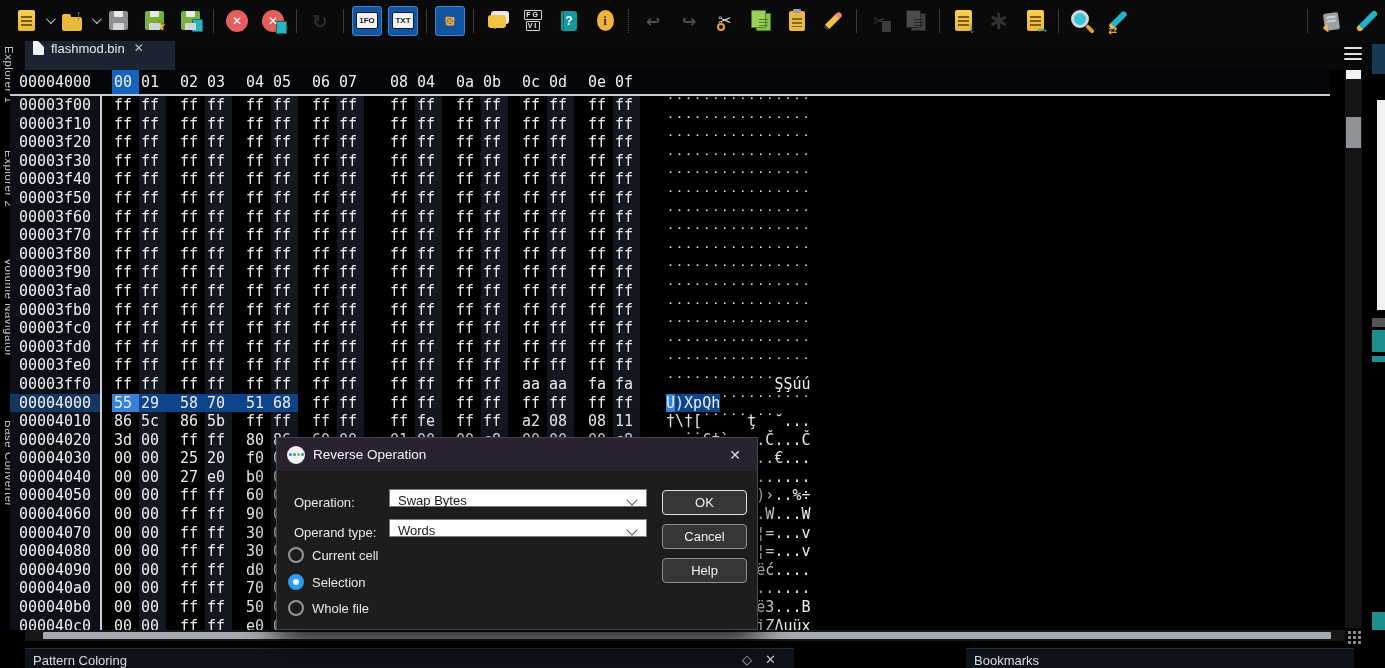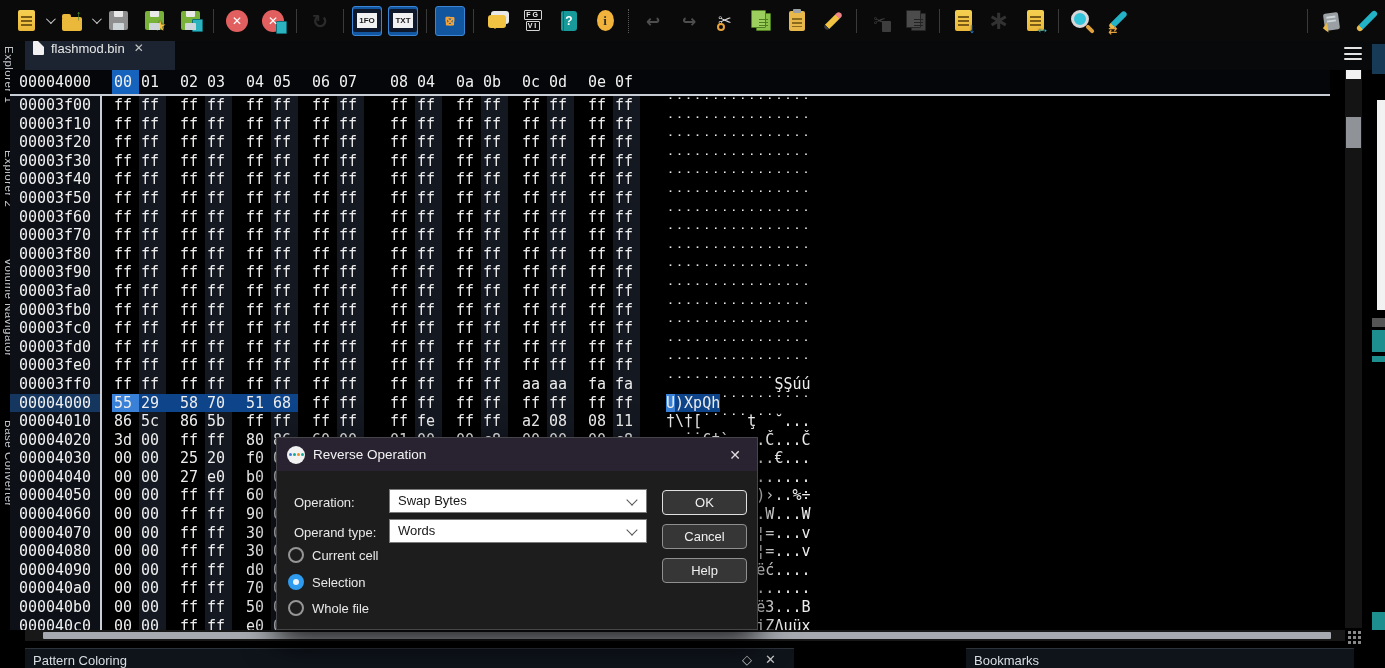--- a/index.html
+++ b/index.html
@@ -32,21 +32,21 @@
   .ic-floppy:before{content:"";position:absolute;top:0;left:5px;width:9px;height:6px;background:#e9e9e9;border-radius:0 0 1px 1px;}
   .ic-floppy:after{content:"";position:absolute;bottom:0;left:4px;width:11px;height:7px;background:#cfd6da;border-radius:1px 1px 0 0;}
   .floppy-gray{background:#8f8f8f;}
   .floppy-green{background:#79b238;}
 
   .ic-xcircle{width:22px;height:22px;border-radius:50%;background:#e25f5f;position:relative;}
   .ic-xcircle:after{content:"✕";position:absolute;inset:0;color:#fff;font:bold 12px/22px "DejaVu Sans",sans-serif;text-align:center;}
 
   .ic-refresh:after{content:"↻";font-size:19px;color:#4e4e4e;font-weight:bold;font-family:"DejaVu Sans",sans-serif;}
 
-  .badge{background:#f2f2f2;color:#1a1a1a;font:bold 8px/9px "Liberation Sans",sans-serif;padding:3px 2px;border-radius:2px;border:4px solid #0f172a;}
+  .badge{background:#f2f2f2;color:#1a1a1a;font:bold 8px/9px "Liberation Sans",sans-serif;padding:3px 2px;border-radius:2px;border:1px solid #0f172a;}
 
   .ic-expand{position:relative;width:24px;height:24px;}
   .ic-expand:before,.ic-expand:after{content:"↔";position:absolute;left:0;top:0;width:24px;height:24px;color:#f2a43b;font:bold 15px/24px "DejaVu Sans",sans-serif;text-align:center;}
   .ic-expand:before{transform:rotate(45deg);}
   .ic-expand:after{transform:rotate(-45deg);}
 
   .ic-comment{width:18px;height:13px;background:#f2c243;border-radius:3px;position:relative;margin-top:2px;box-shadow:3px -4px 0 0 #e8e8e8;}
   .ic-comment:after{content:"";position:absolute;left:3px;bottom:-5px;border:4px solid transparent;border-top-color:#f2c243;}
 
   .ic-charmap{display:flex;flex-direction:column;gap:1px;align-items:center;}
@@ -153,21 +153,21 @@
   .bpanel .picon{position:absolute;top:3px;color:#c9c9c9;font-size:13px;}
 
   
   .dialog{position:absolute;left:276px;top:437px;width:482px;height:193px;background:#1d1d1d;border:1px solid #46464a;box-sizing:border-box;box-shadow:0 12px 30px rgba(0,0,0,.85);z-index:20;}
   .dlg-title{height:33px;background:#292231;display:flex;align-items:center;padding:0 10px;gap:8px;}
   .dlg-ico{width:18px;height:18px;border-radius:50%;background:#f2f2f2;display:flex;align-items:center;justify-content:center;gap:1px;}
   .dlg-ico i{width:3px;height:3px;border-radius:50%;display:block;}
   .dlg-title-text{color:#f2f2f2;font-size:13.5px;flex:1;}
   .dlg-close{color:#dcdcdc;font-size:14px;padding:0 6px;}
   .dlg-label{position:absolute;color:#e8e8e8;font-size:13px;}
-  .combo{position:absolute;width:258px;height:24px;background:#fff;border:1px solid #7a7a7a;box-sizing:border-box;color:#161616;font-size:13px;line-height:22px;padding-left:8px;}
+  .combo{position:absolute;width:258px;height:18px;background:#fff;border:1px solid #7a7a7a;box-sizing:border-box;color:#161616;font-size:13px;line-height:22px;padding-left:8px;}
   .combo:after{content:"";position:absolute;right:10px;top:6px;width:7px;height:7px;border-right:1.5px solid #555;border-bottom:1.5px solid #555;transform:rotate(45deg);}
   .dbtn{position:absolute;width:85px;height:25px;background:#363636;border:1px solid #8f8f8f;border-radius:4px;color:#f0f0f0;font-size:13px;font-family:"Liberation Sans",sans-serif;}
   .dbtn.focus{border-color:#e0e0e0;}
   .radio-row{position:absolute;display:flex;align-items:center;gap:8px;}
   .radio{width:12px;height:12px;border:2px solid #969696;border-radius:50%;background:transparent;box-sizing:content-box;}
   .radio.checked{width:6px;height:6px;border:5px solid #2e9bef;background:#eaf5ff;}
   .radio-label{color:#e8e8e8;font-size:13px;}
 </style>
 </head>
 <body>

